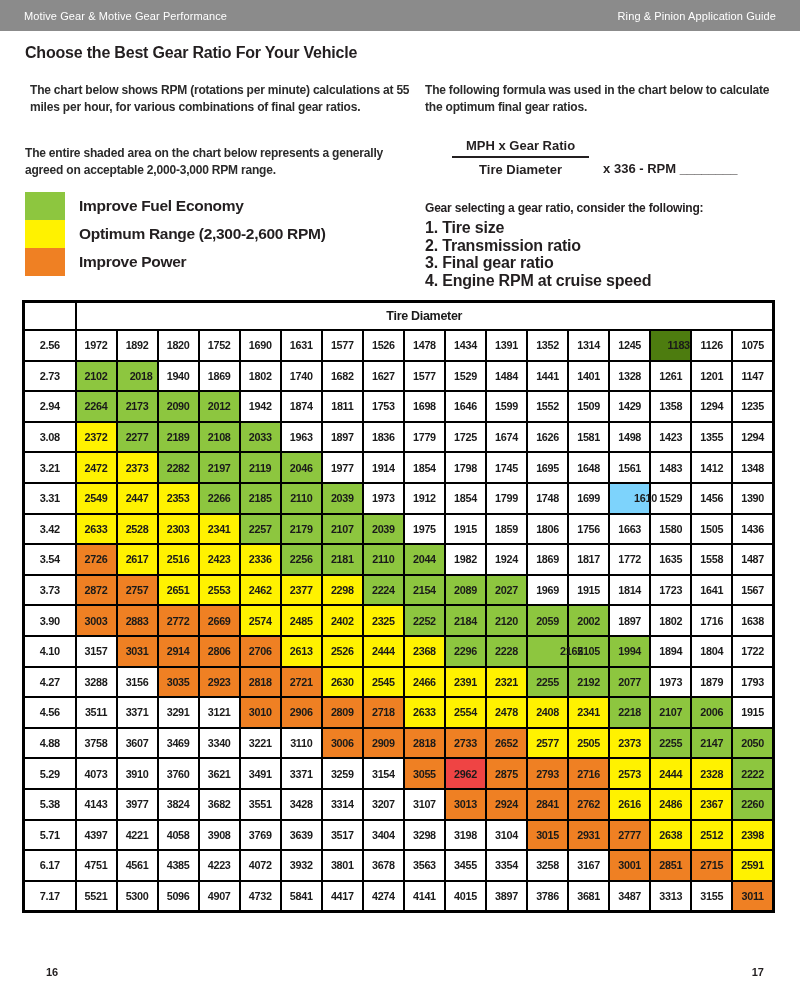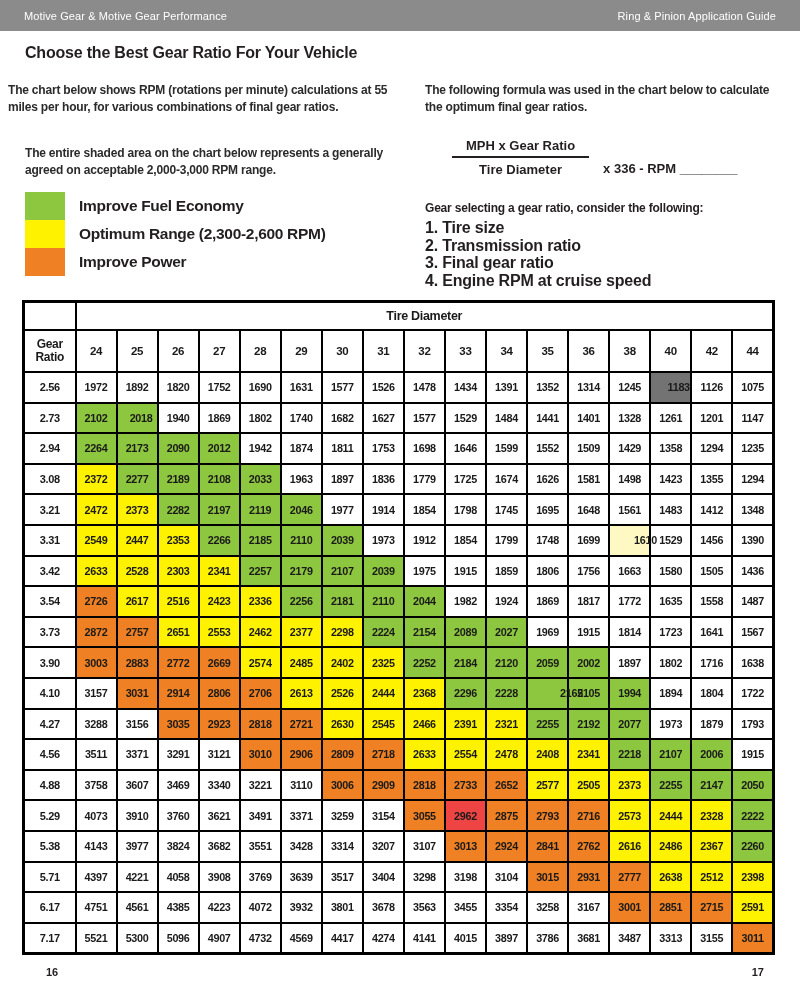--- a/index.html
+++ b/index.html
@@ -12,21 +12,21 @@
     display:flex;align-items:center;justify-content:space-between;
     padding:0 24px;box-sizing:border-box;
   }
   .topbar span{color:#ffffff;font-weight:normal;font-size:11px;letter-spacing:0.1px;}
   .page-title{
     position:absolute;left:25px;top:44px;font-size:16px;font-weight:bold;letter-spacing:-0.2px;
   }
   .para{
     position:absolute;font-size:12px;font-weight:600;line-height:1.42;letter-spacing:-0.2px;color:#2b2b2b;
   }
-  .para1{left:8px;top:82px;width:392px;}
+  .para1{left:30px;top:82px;width:392px;}
   .para2{left:25px;top:145px;width:392px;}
   .rpara{left:425px;top:82px;width:358px;}
   .legend{position:absolute;left:25px;top:192px;}
   .legend-row{display:flex;align-items:center;height:28px;}
   .swatch{width:40px;height:28px;flex:0 0 40px;}
   .legend-label{margin-left:14px;font-size:15.5px;font-weight:bold;letter-spacing:-0.3px;white-space:nowrap;}
   .formula{position:absolute;left:452px;top:138px;display:flex;align-items:flex-end;}
   .fraction{display:flex;flex-direction:column;align-items:center;}
   .fraction .num{
     font-size:13px;font-weight:bold;padding:0 14px 3px 14px;border-bottom:2.5px solid #231f20;white-space:nowrap;
@@ -116,58 +116,38 @@
       <col>
       <col>
       <col>
       <col>
       <col>
     </colgroup>
   <tbody>
       <tr>
         <td class="tdtitle"></td>
         <td class="tdtitle" colspan="17">Tire Diameter</td>
-      </tr>
-      <tr>
-        <td class="gearhead">Gear Ratio</td>
-        <td class="colhead">24</td>
-        <td class="colhead">25</td>
-        <td class="colhead">26</td>
-        <td class="colhead">27</td>
-        <td class="colhead">28</td>
-        <td class="colhead">29</td>
-        <td class="colhead">30</td>
-        <td class="colhead">31</td>
-        <td class="colhead">32</td>
-        <td class="colhead">33</td>
-        <td class="colhead">34</td>
-        <td class="colhead">35</td>
-        <td class="colhead">36</td>
-        <td class="colhead">38</td>
-        <td class="colhead">40</td>
-        <td class="colhead">42</td>
-        <td class="colhead">44</td>
       </tr>
       <tr>
         <td class="ratio">2.56</td>
         <td class="val" style="background: rgb(255, 255, 255);">1972</td>
         <td class="val" style="background: rgb(255, 255, 255);">1892</td>
         <td class="val" style="background: rgb(255, 255, 255);">1820</td>
         <td class="val" style="background: rgb(255, 255, 255);">1752</td>
         <td class="val" style="background: rgb(255, 255, 255);">1690</td>
         <td class="val" style="background: rgb(255, 255, 255);">1631</td>
         <td class="val" style="background: rgb(255, 255, 255);">1577</td>
         <td class="val" style="background: rgb(255, 255, 255);">1526</td>
         <td class="val" style="background: rgb(255, 255, 255);">1478</td>
         <td class="val" style="background: rgb(255, 255, 255);">1434</td>
         <td class="val" style="background: rgb(255, 255, 255);">1391</td>
         <td class="val" style="background: rgb(255, 255, 255);">1352</td>
         <td class="val" style="background: rgb(255, 255, 255);">1314</td>
         <td class="val" style="background: rgb(255, 255, 255);">1245</td>
-        <td class="val" style="background: #737373; padding-left: 16px;">1183</td>
+        <td class="val" style="background: #4d7c0f; padding-left: 16px;">1183</td>
         <td class="val" style="background: rgb(255, 255, 255);">1126</td>
         <td class="val" style="background: rgb(255, 255, 255);">1075</td>
       </tr>
       <tr>
         <td class="ratio">2.73</td>
         <td class="val" style="background: rgb(141, 198, 63);">2102</td>
         <td class="val" style="background: rgb(141, 198, 63); padding-left: 8px;">2018</td>
         <td class="val" style="background: rgb(255, 255, 255);">1940</td>
         <td class="val" style="background: rgb(255, 255, 255);">1869</td>
         <td class="val" style="background: rgb(255, 255, 255);">1802</td>
@@ -252,21 +232,21 @@
         <td class="val" style="background: rgb(141, 198, 63);">2266</td>
         <td class="val" style="background: rgb(141, 198, 63);">2185</td>
         <td class="val" style="background: rgb(141, 198, 63);">2110</td>
         <td class="val" style="background: rgb(141, 198, 63);">2039</td>
         <td class="val" style="background: rgb(255, 255, 255);">1973</td>
         <td class="val" style="background: rgb(255, 255, 255);">1912</td>
         <td class="val" style="background: rgb(255, 255, 255);">1854</td>
         <td class="val" style="background: rgb(255, 255, 255);">1799</td>
         <td class="val" style="background: rgb(255, 255, 255);">1748</td>
         <td class="val" style="background: rgb(255, 255, 255);">1699</td>
-        <td class="val" style="background: #fef9c3; padding-left: 24px;">1610</td>
+        <td class="val" style="background: #7dd3fc; padding-left: 24px;">1610</td>
         <td class="val" style="background: rgb(255, 255, 255);">1529</td>
         <td class="val" style="background: rgb(255, 255, 255);">1456</td>
         <td class="val" style="background: rgb(255, 255, 255);">1390</td>
       </tr>
       <tr>
         <td class="ratio">3.42</td>
         <td class="val" style="background: rgb(255, 242, 0);">2633</td>
         <td class="val" style="background: rgb(255, 242, 0);">2528</td>
         <td class="val" style="background: rgb(255, 242, 0);">2303</td>
         <td class="val" style="background: rgb(255, 242, 0);">2341</td>
@@ -504,21 +484,21 @@
         <td class="val" style="background: rgb(239, 128, 35);">2715</td>
         <td class="val" style="background: rgb(255, 242, 0);">2591</td>
       </tr>
       <tr>
         <td class="ratio">7.17</td>
         <td class="val" style="background: rgb(255, 255, 255);">5521</td>
         <td class="val" style="background: rgb(255, 255, 255);">5300</td>
         <td class="val" style="background: rgb(255, 255, 255);">5096</td>
         <td class="val" style="background: rgb(255, 255, 255);">4907</td>
         <td class="val" style="background: rgb(255, 255, 255);">4732</td>
-        <td class="val" style="background: rgb(255, 255, 255);">4569</td>
+        <td class="val" style="background: rgb(255, 255, 255);">5841</td>
         <td class="val" style="background: rgb(255, 255, 255);">4417</td>
         <td class="val" style="background: rgb(255, 255, 255);">4274</td>
         <td class="val" style="background: rgb(255, 255, 255);">4141</td>
         <td class="val" style="background: rgb(255, 255, 255);">4015</td>
         <td class="val" style="background: rgb(255, 255, 255);">3897</td>
         <td class="val" style="background: rgb(255, 255, 255);">3786</td>
         <td class="val" style="background: rgb(255, 255, 255);">3681</td>
         <td class="val" style="background: rgb(255, 255, 255);">3487</td>
         <td class="val" style="background: rgb(255, 255, 255);">3313</td>
         <td class="val" style="background: rgb(255, 255, 255);">3155</td>

